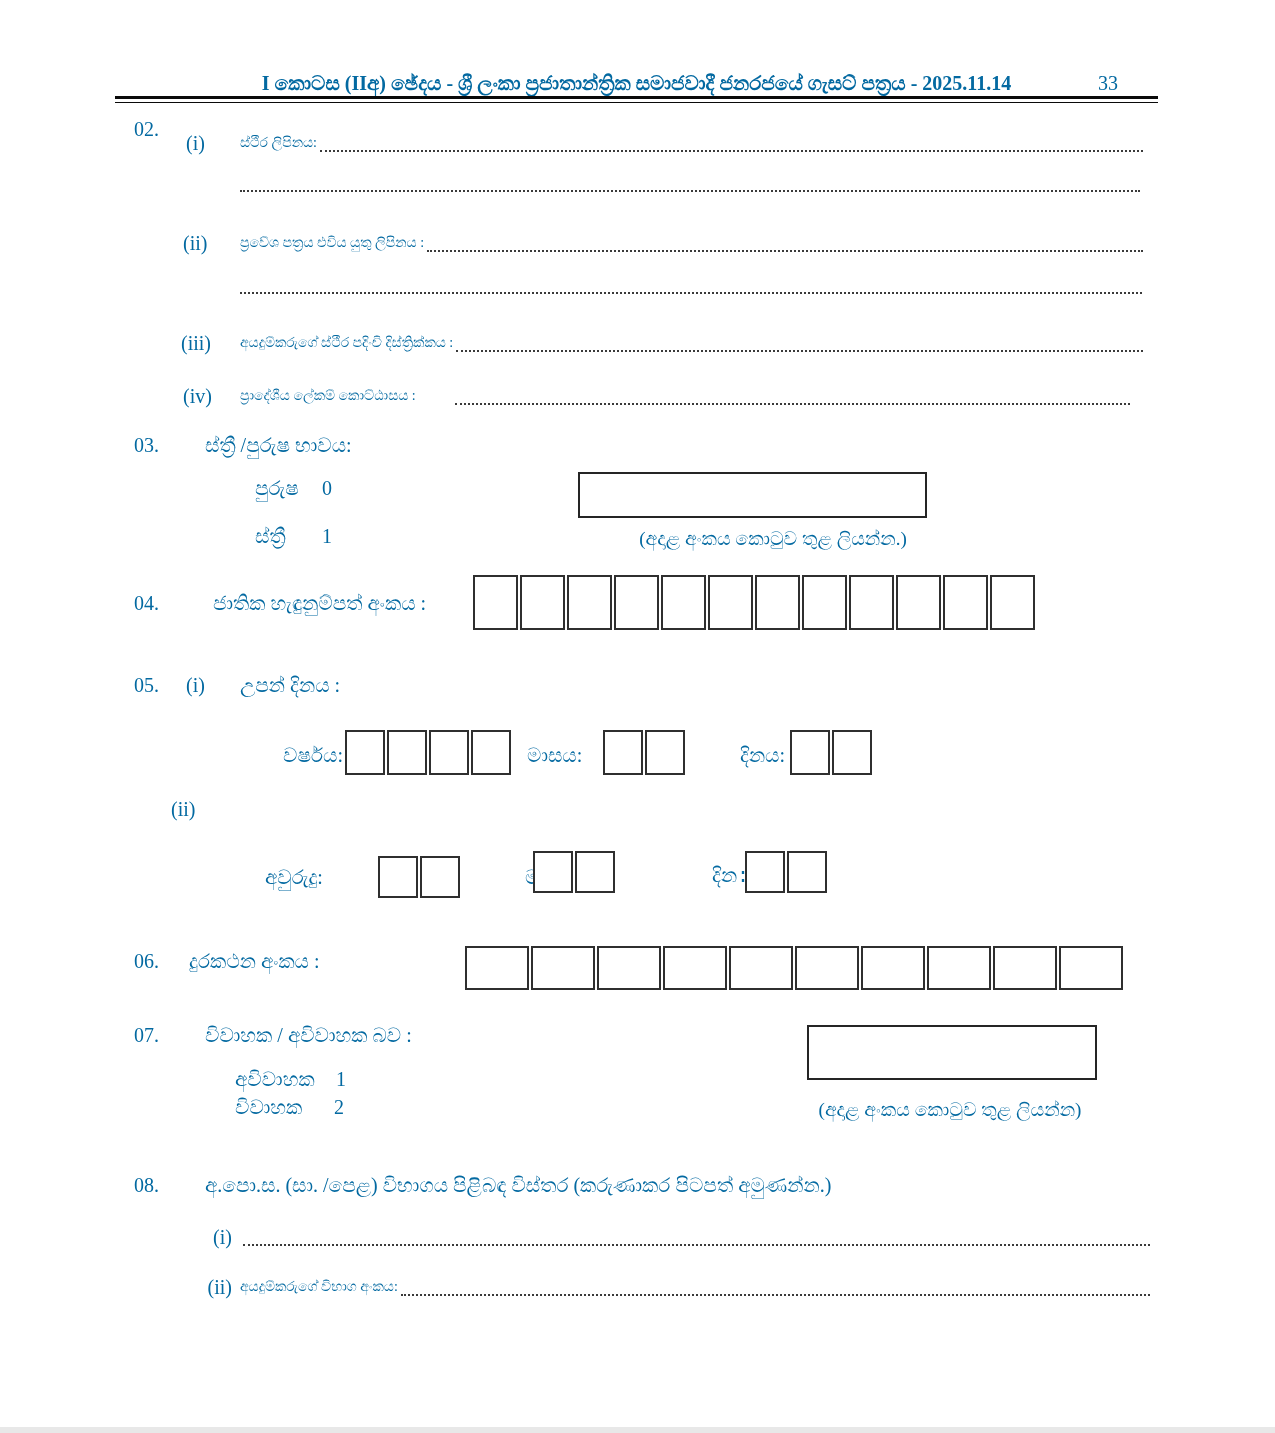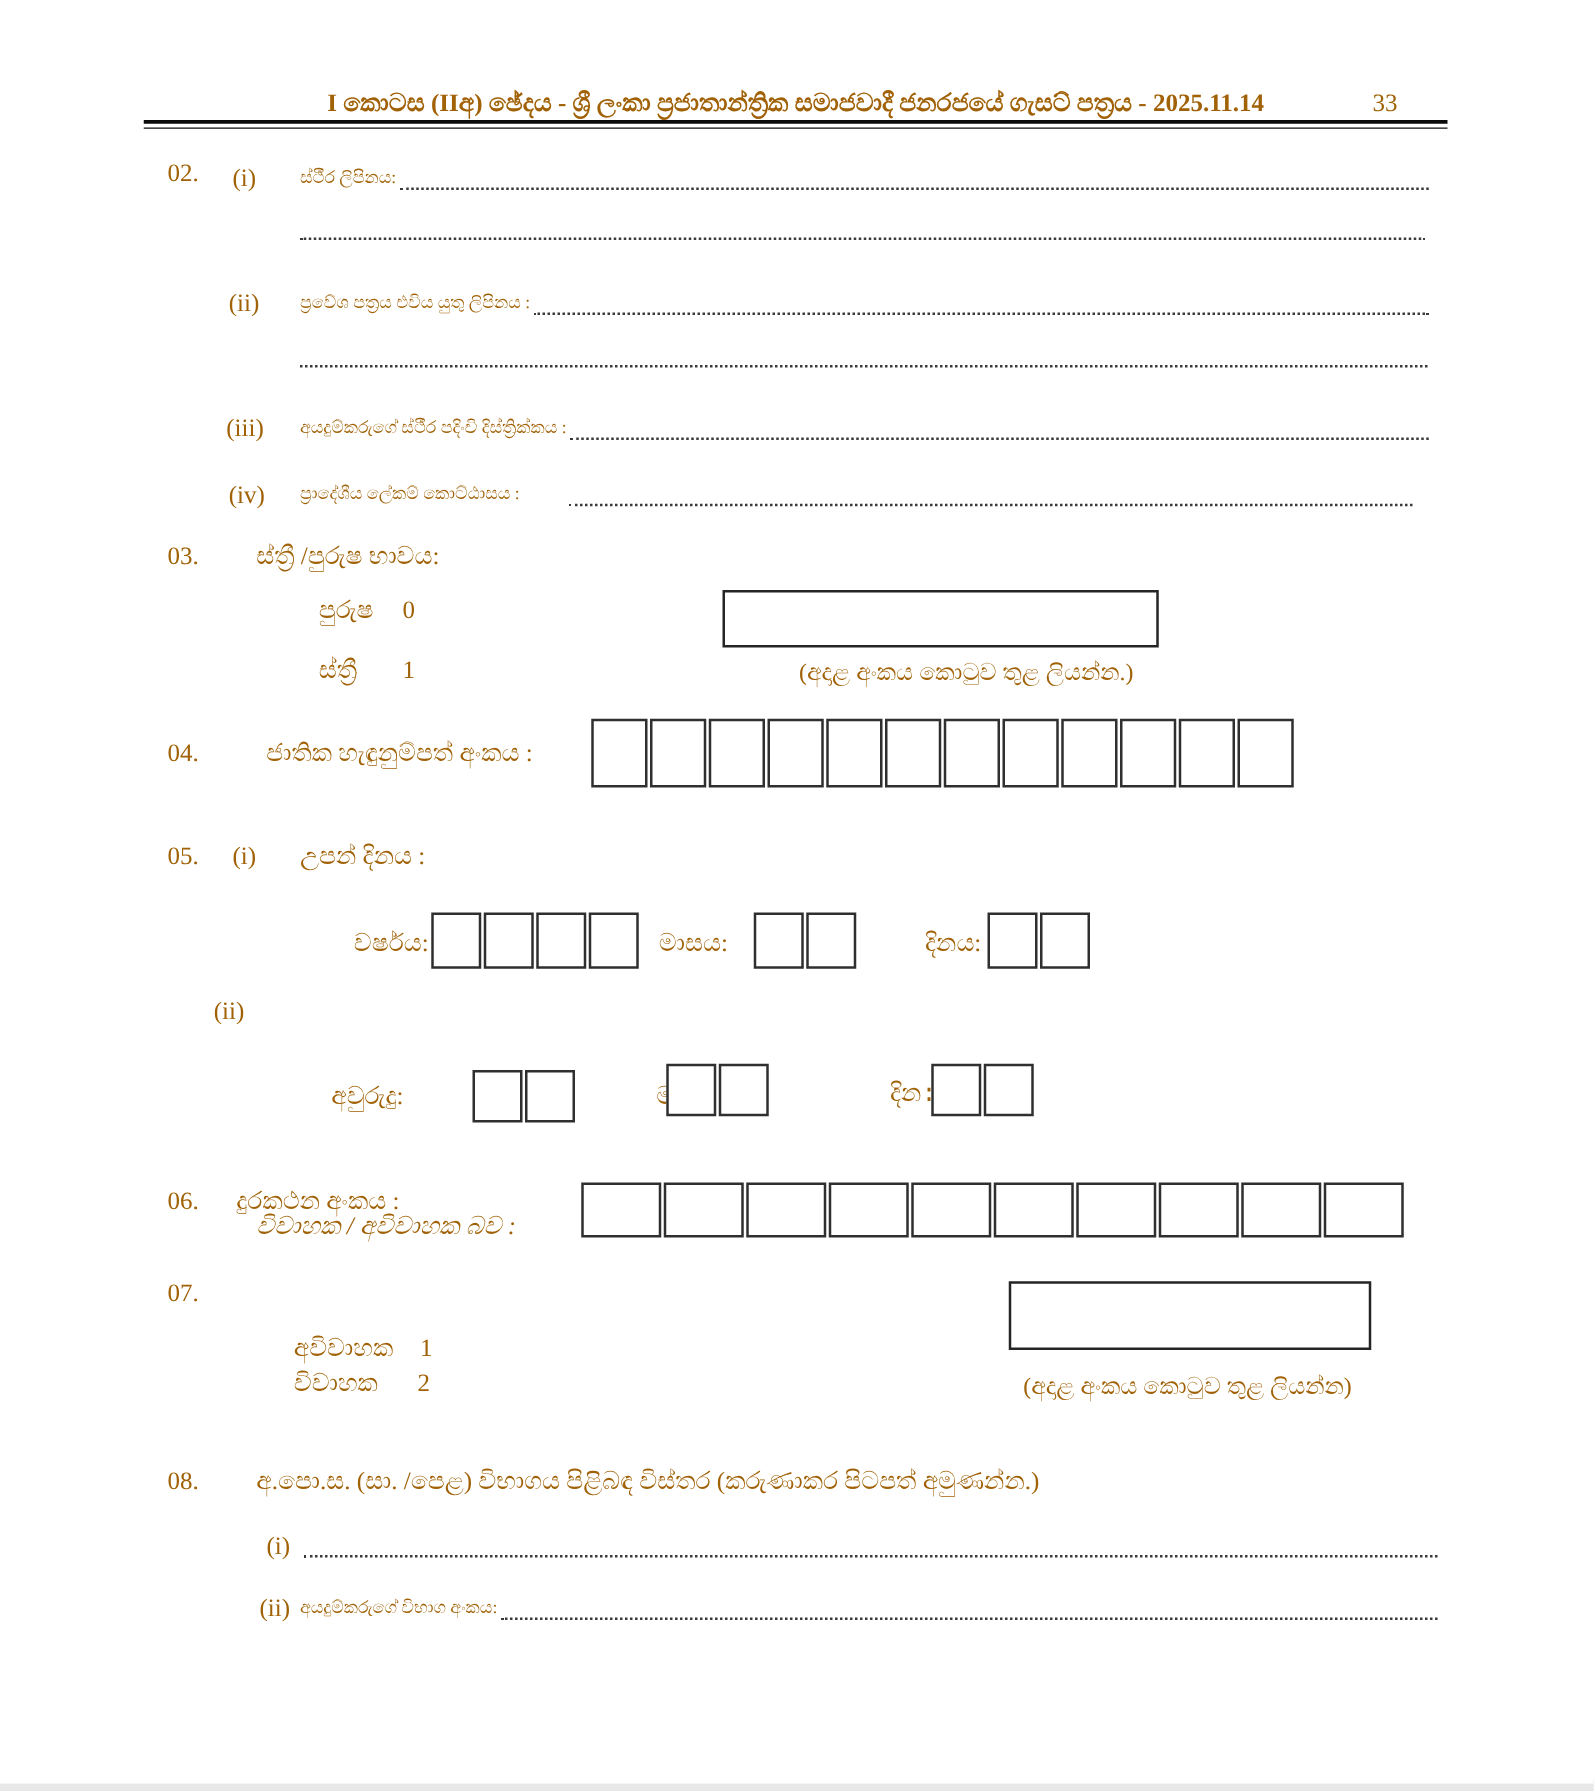--- a/index.html
+++ b/index.html
@@ -1,18 +1,18 @@
 <!DOCTYPE html>
 <html><head>
 <meta charset="utf-8">
 <style>
   html,body{margin:0;padding:0;background:#e8e8e8;}
   .page{
     position:relative;width:1275px;height:1427px;background:#ffffff;
-    font-family:"Liberation Serif","DejaVu Sans",serif;color:#a16207;
+    font-family:"Liberation Serif","DejaVu Sans",serif;color:#0369a1;
     overflow:hidden;margin:0 auto;
   }
   .abs{position:absolute;}
   .t{font-size:20px;line-height:26px;white-space:nowrap;}
   .bold{font-weight:bold;}
   .row{display:flex;align-items:flex-end;height:26px;font-size:14px;line-height:26px;}
   .row .lbl{white-space:nowrap;}
   .dots{flex:1;border-bottom:2px dotted #3a3a3a;margin:0 0 4px 3px;min-width:20px;}
   .dotline{height:0;border-top:2px dotted #3a3a3a;}
   .rule-thick{height:3px;background:#0a0a0a;}
@@ -29,21 +29,21 @@
 </head>
 <body>
 
 <div class="page">
 
   <div class="abs t bold" style="left:115px;top:70px;width:1043px;text-align:center;">I කොටස (IIඅ) ඡේදය - ශ්‍රී ලංකා ප්‍රජාතාන්ත්‍රික සමාජවාදී ජනරජයේ ගැසට් පත්‍රය - 2025.11.14</div>
   <div class="abs t" style="left:1098px;top:70px;">33</div>
   <div class="abs rule-thick" style="left:115px;top:96px;width:1043px;"></div>
   <div class="abs rule-thin" style="left:115px;top:102px;width:1043px;"></div>
 
-  <div class="abs t" style="left:134px;top:126px;">02.</div>
+  <div class="abs t" style="left:134px;top:116px;">02.</div>
   <div class="abs t" style="left:186px;top:130px;">(i)</div>
   <div class="abs row" style="left:240px;top:130px;width:903px;">
     <span class="lbl">ස්ථීර ලිපිනය:</span>
     <span class="dots"></span>
   </div>
   <div class="abs dotline" style="left:240px;top:190px;width:900px;"></div>
 
   <div class="abs t" style="left:183px;top:230px;">(ii)</div>
   <div class="abs row" style="left:240px;top:230px;width:903px;">
     <span class="lbl">ප්‍රවේශ පත්‍රය එවිය යුතු ලිපිනය : </span>
@@ -138,21 +138,21 @@
     <div class="cell c-tel"></div>
     <div class="cell c-tel"></div>
     <div class="cell c-tel"></div>
     <div class="cell c-tel"></div>
     <div class="cell c-tel"></div>
     <div class="cell c-tel"></div>
     <div class="cell c-tel"></div>
   </div>
 
   <div class="abs t" style="left:134px;top:1022px;">07.</div>
-  <div class="abs t" style="left:205px;top:968px;font-style:italic;">විවාහක / අවිවාහක බව :</div>
+  <div class="abs t" style="left:205px;top:1022px;">විවාහක / අවිවාහක බව :</div>
   <div class="abs bigbox" style="left:807px;top:1025px;width:286px;height:51px;"></div>
   <div class="abs t" style="left:235px;top:1066px;">අවිවාහක</div>
   <div class="abs t" style="left:336px;top:1066px;">1</div>
   <div class="abs t" style="left:235px;top:1094px;">විවාහක</div>
   <div class="abs t" style="left:334px;top:1094px;">2</div>
   <div class="abs hint" style="left:800px;top:1098px;width:300px;">(අදාළ අංකය කොටුව තුළ ලියන්න)</div>
 
   <div class="abs t" style="left:134px;top:1172px;font-family:Liberation Serif, serif;">08.</div>
   <div class="abs t" style="left:205px;top:1172px;">අ.පො.ස. (සා. /පෙළ) විභාගය පිළිබඳ විස්තර (කරුණාකර පිටපත් අමුණන්න.)</div>
 

